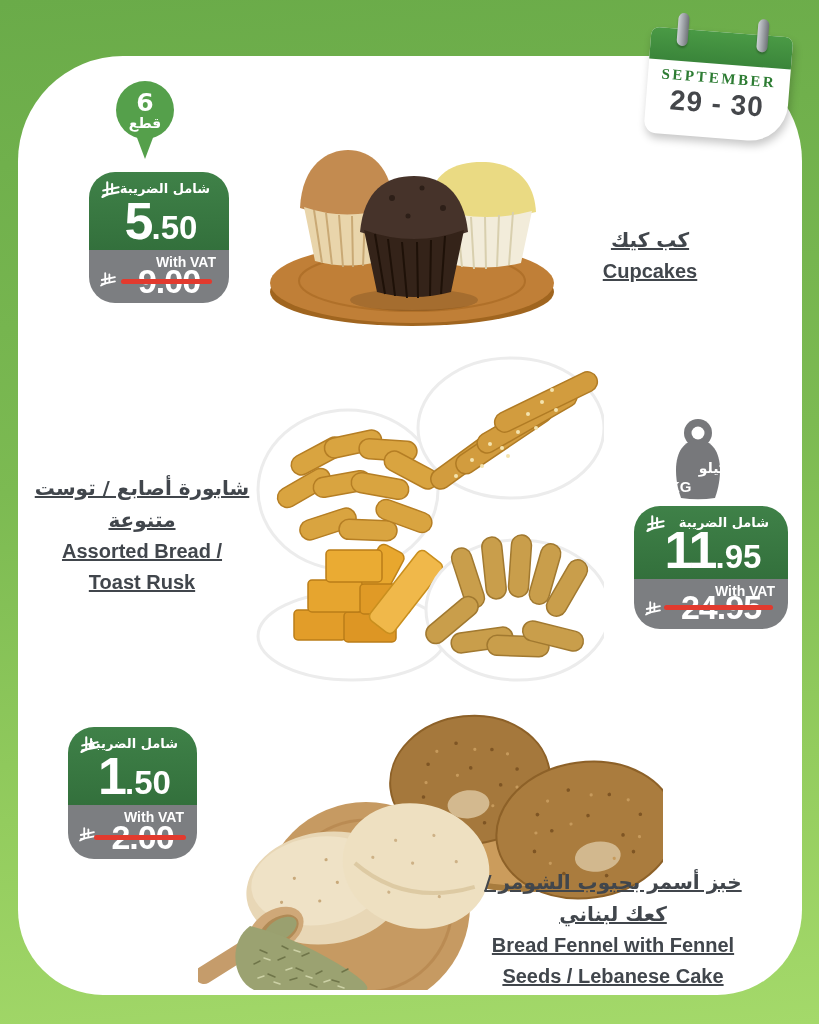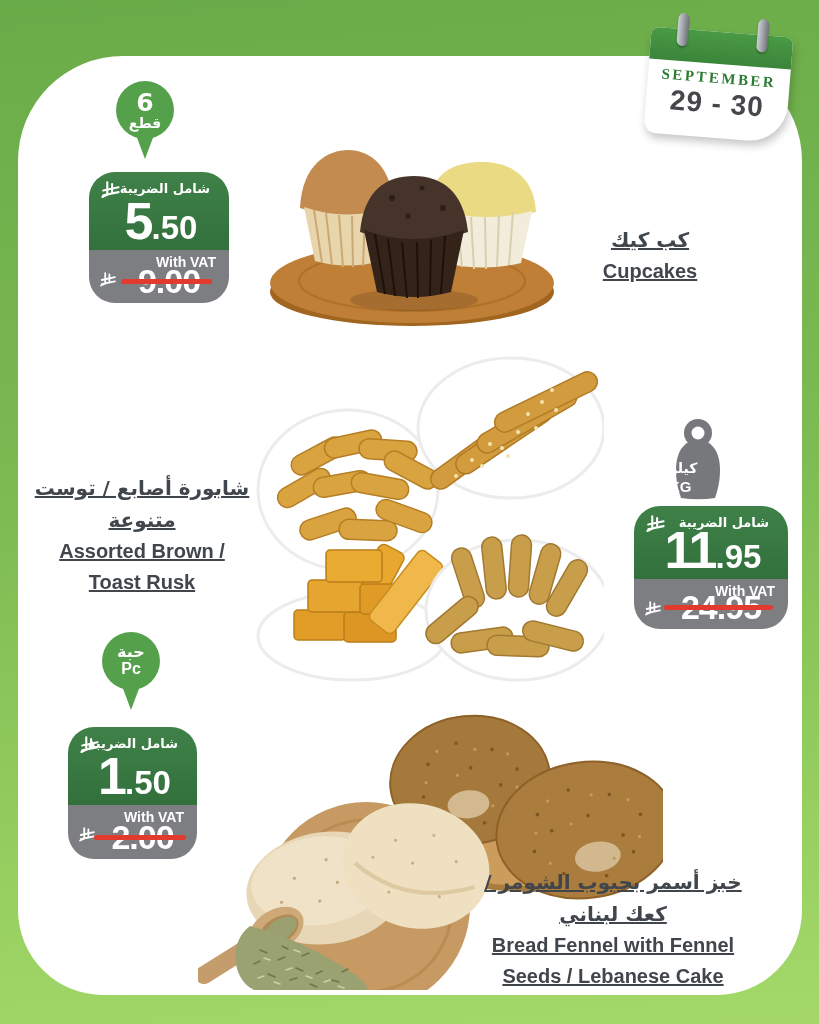--- a/index.html
+++ b/index.html
@@ -59,21 +59,21 @@
 
   
   .nameblock{position:absolute;text-align:center;color:#41464c;text-decoration:underline;}
   .nameblock .ar{direction:rtl;unicode-bidi:isolate;font-size:20px;font-weight:600;line-height:32px;}
   .nameblock .en{font-size:20px;font-weight:600;line-height:31px;
        font-family:"Liberation Sans","DejaVu Sans",sans-serif;}
 
   
   .kg-icon{position:absolute;left:669px;top:418px;width:58px;height:86px;color:#fff;}
   .kg-icon svg{position:absolute;inset:0;}
-  .kg-ar{position:absolute;left:0;right:0;top:42px;text-align:left;font-size:14px;font-weight:bold;direction:rtl;}
+  .kg-ar{position:absolute;left:0;right:0;top:42px;text-align:right;font-size:14px;font-weight:bold;direction:rtl;}
   .kg-en{position:absolute;left:0;right:0;top:60px;font-size:15px;font-weight:bold;
        font-family:"Liberation Sans",sans-serif;}
 
   .photo{position:absolute;}
 </style>
 </head>
 <body>
 
 <div class="stage">
   <div class="card"></div>
@@ -215,21 +215,21 @@
         <rect x="-31" y="-10" width="62" height="20" rx="10" transform="translate(226 292) rotate(-8)"></rect>
         <rect x="-31" y="-10" width="62" height="20" rx="10" transform="translate(262 298) rotate(2)"></rect>
         <rect x="-31" y="-10" width="62" height="20" rx="10" transform="translate(297 288) rotate(14)"></rect>
       </g>
     </g>
   </svg>
 
   <div class="nameblock" style="left:28px;top:472px;width:228px;">
     <div class="ar">شابورة أصابع / توست</div>
     <div class="ar">متنوعة</div>
-    <div class="en">Assorted Brown /</div>
+    <div class="en">Assorted Bread /</div>
     <div class="en">Toast Rusk</div>
   </div>
 
   <div class="kg-icon">
     <svg viewBox="0 0 58 86">
       <circle cx="29" cy="15" r="14" fill="#77787b"></circle>
       <circle cx="29" cy="15" r="6.5" fill="#fff"></circle>
       <path d="M29 22 c-14 0 -22 12 -22 30 0 13 3 22 5 28 a110 110 0 0 0 34 0 c2 -6 5 -15 5 -28 0 -18 -8 -30 -22 -30 z" fill="#77787b"></path>
     </svg>
     <span class="kg-ar">كيلو</span>
@@ -260,24 +260,20 @@
               <path d="M15 5 v10"></path>
               <path d="M4 13 L23 9"></path>
               <path d="M4 19 L23 15"></path>
             </g>
           </svg>
       </span>
       <div class="pc-oldwrap"><span class="pc-old"><span>24.95</span><span class="pc-strike"></span></span></div>
     </div>
   </div>
 
-  <div class="balloon" style="left:102px;top:632px;">
-    <span class="b-small" style="font-size:16px;">حبة</span>
-    <span class="b-small" style="font-size:16px;font-family:'Liberation Sans',sans-serif;">Pc</span>
-  </div>
 
   <div class="pcard" style="left:68px;top:727px;width:129px;height:132px;">
     <div class="pc-top">
       <span class="pc-riyal">
         <svg viewBox="0 0 26 26" width="21" height="21">
             <g stroke="currentColor" stroke-width="2.6" fill="none" stroke-linecap="round">
               <path d="M9 3 v15 l-6 3"></path>
               <path d="M15 5 v10"></path>
               <path d="M4 13 L23 9"></path>
               <path d="M4 19 L23 15"></path>

